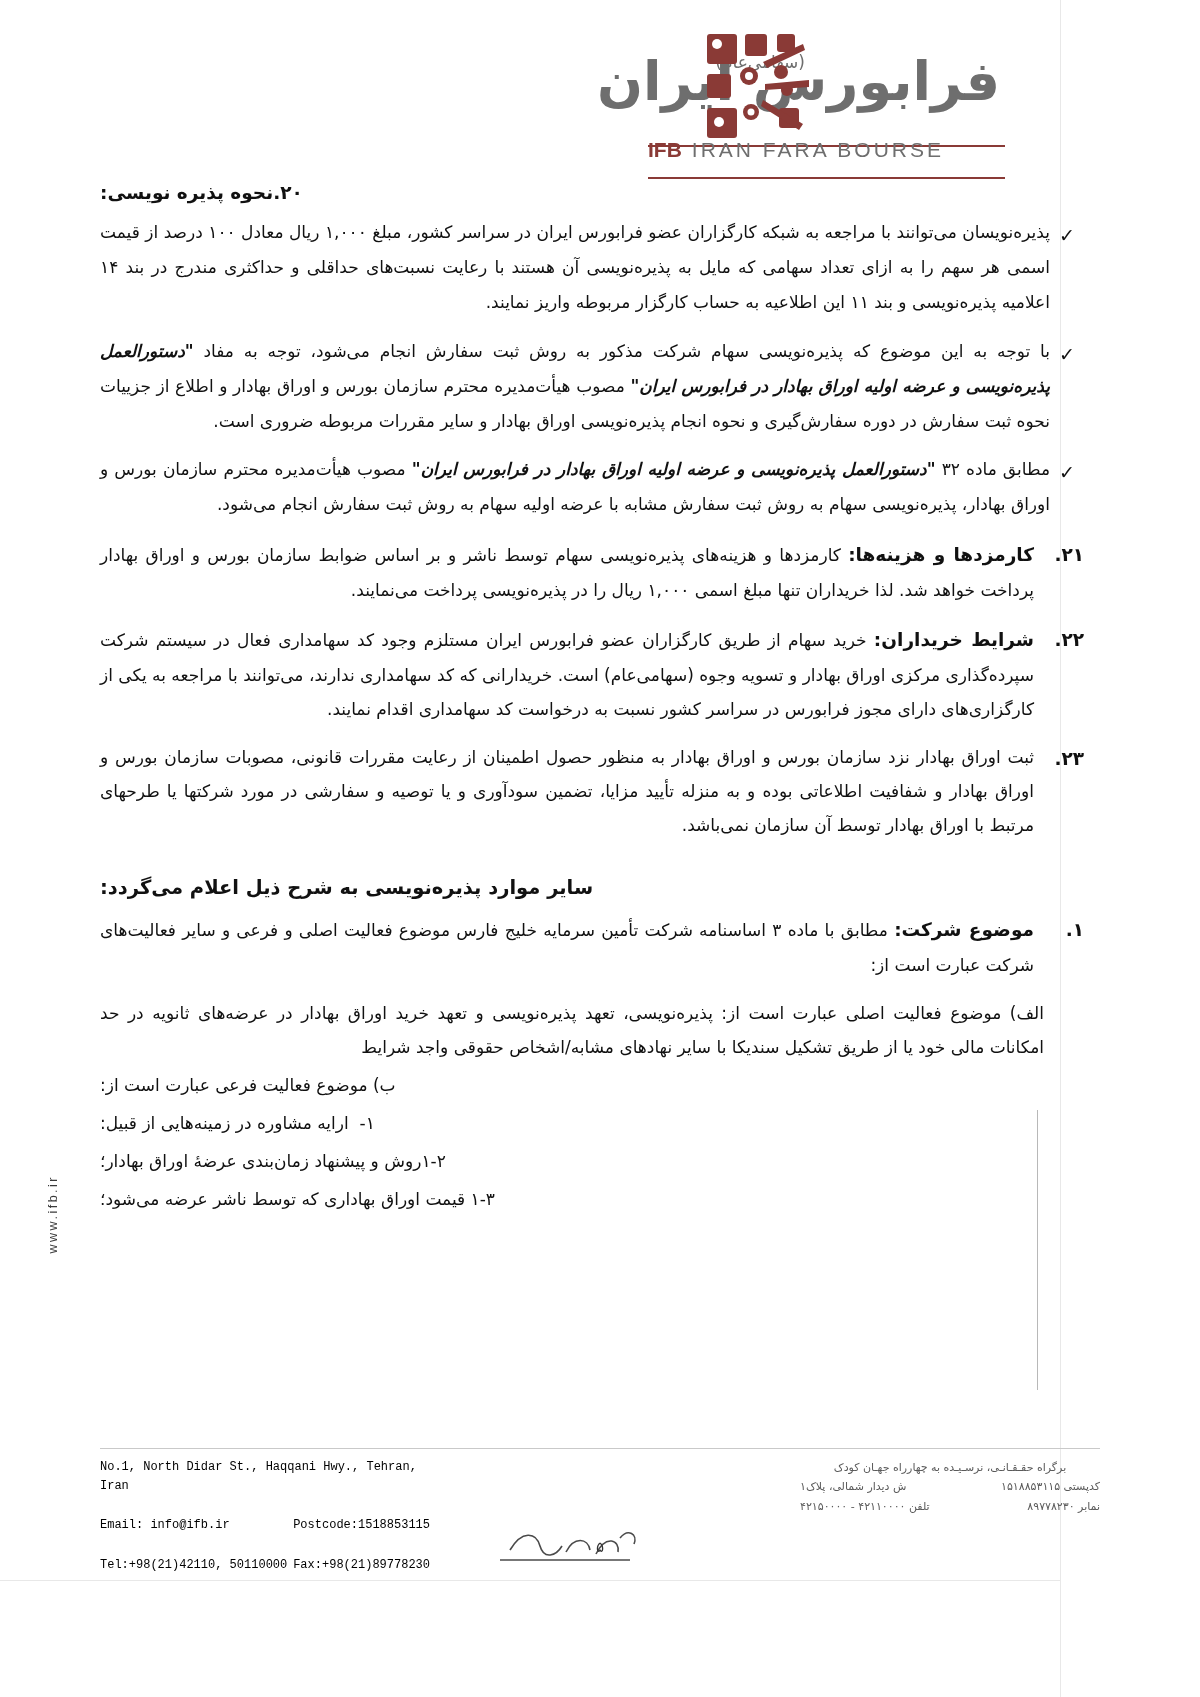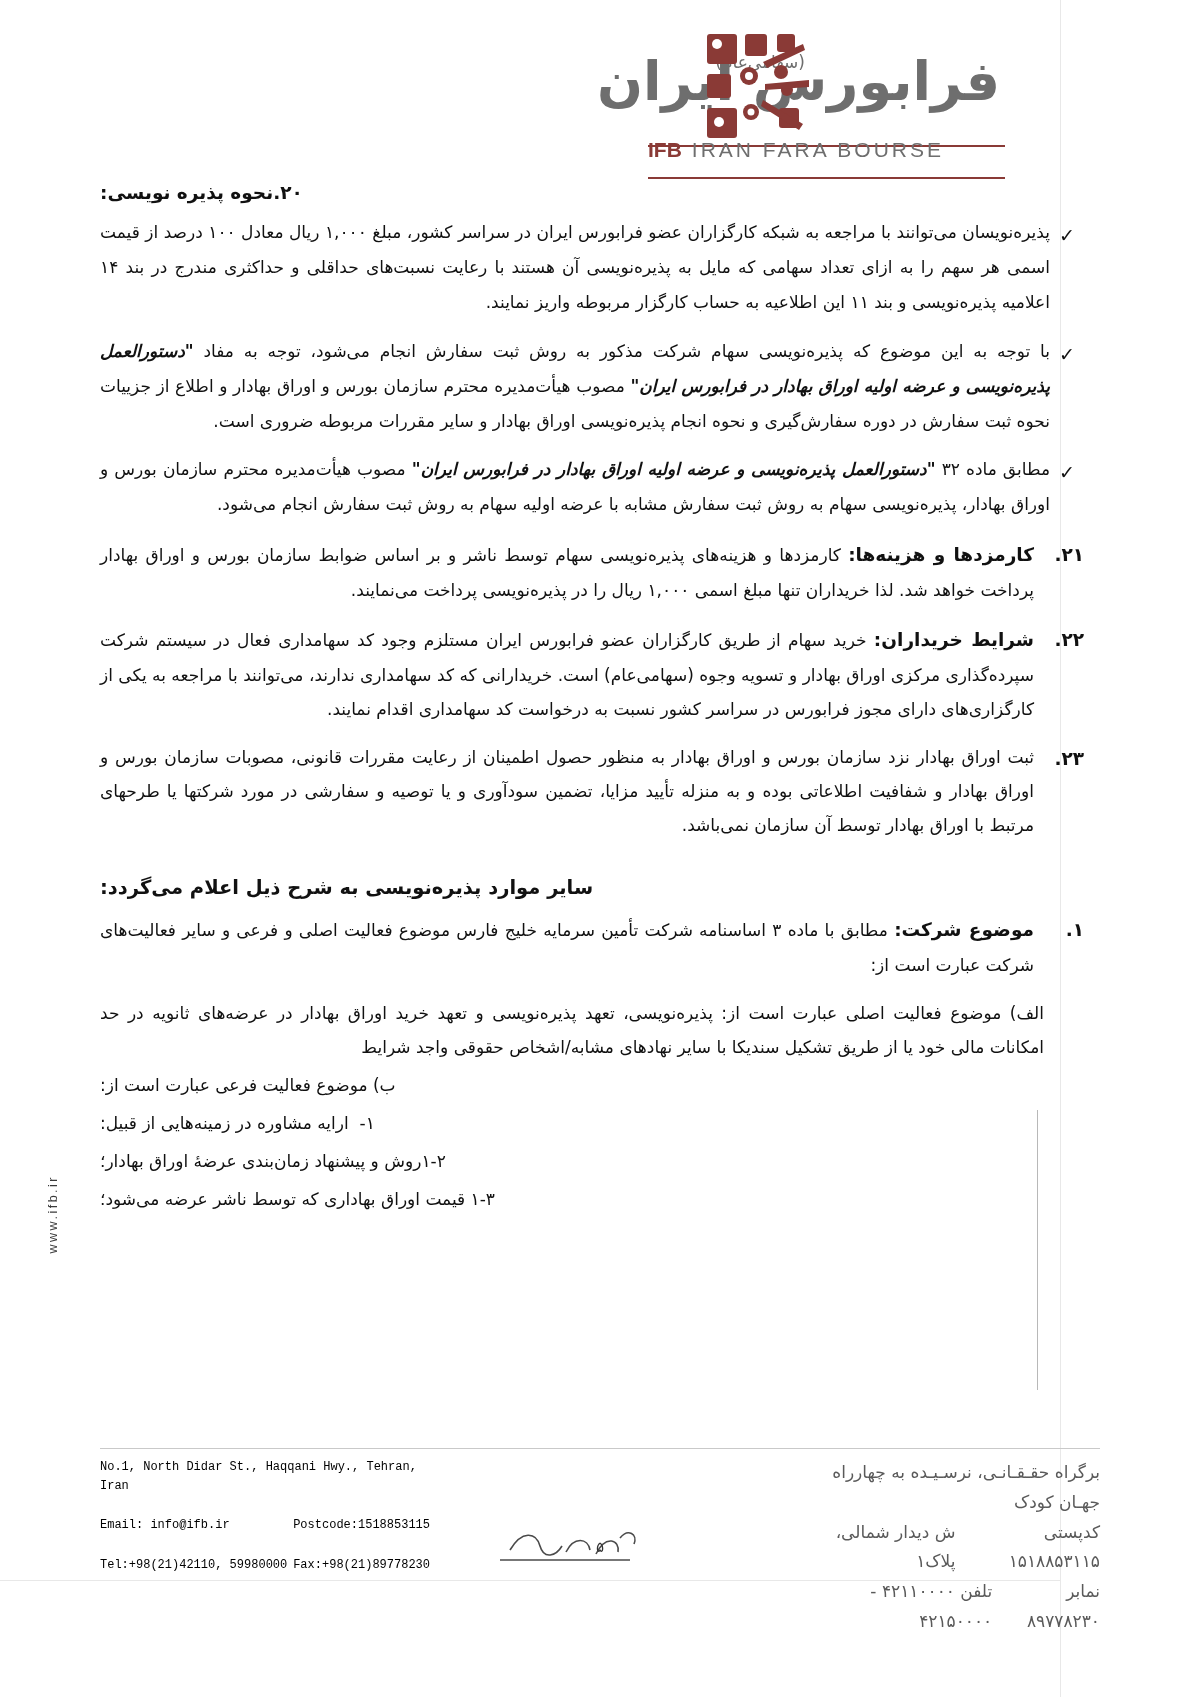--- a/index.html
+++ b/index.html
@@ -230,22 +230,22 @@
     top:10px;
     right:100px;
     left:100px;
     display:flex;
     flex-direction:row;
     justify-content:space-between;
     align-items:flex-start;
   }
   .footer-fa{
     direction:rtl;
-    text-align:right;
-    font-size:17px;
+    text-align:center;
+    font-size:11px;
     line-height:1.75;
     color:#5a5a5a;
     width:300px;
   }
   .footer-en{
     direction:ltr;
     text-align:left;
     font-family:Liberation Mono, monospace;
     font-size:12px;
     line-height:1.6;
@@ -428,21 +428,21 @@
         </div>
       </div>
 
       <div class="footer-en">
         <div>No.1, North Didar St., Haqqani Hwy., Tehran, Iran</div>
         <div class="two-col">
           <span>Email: info@ifb.ir</span>
           <span>Postcode:1518853115</span>
         </div>
         <div class="two-col">
-          <span>Tel:+98(21)42110, 59980000</span>
+          <span>Tel:+98(21)42110, 50110000</span>
           <span>Fax:+98(21)89778230</span>
         </div>
       </div>
 
     </div>
   </div>
 
   <div class="stamp">
     <svg viewBox="0 0 250 56" xmlns="http://www.w3.org/2000/svg" aria-hidden="true">
       <g stroke="#2b2b2b" stroke-width="1.6" fill="none" opacity="0.85">

